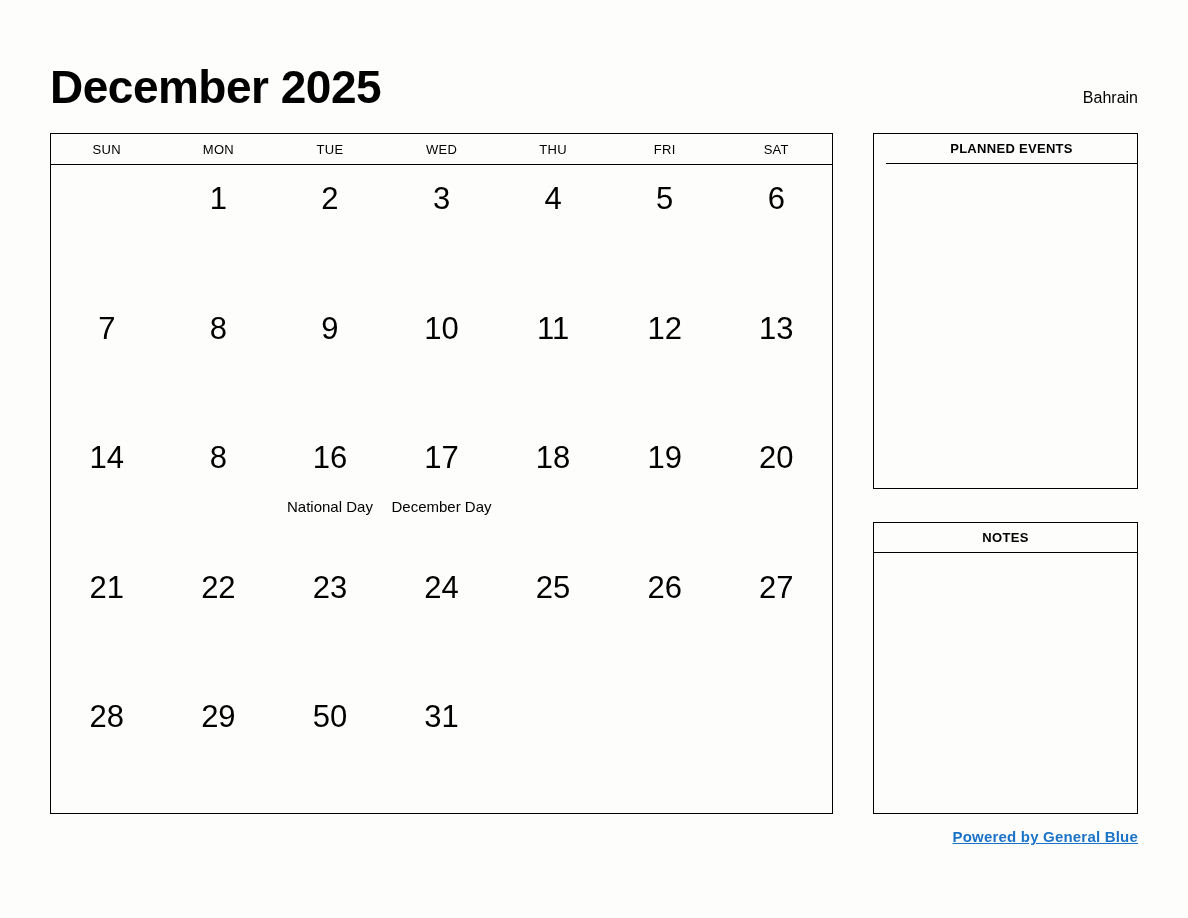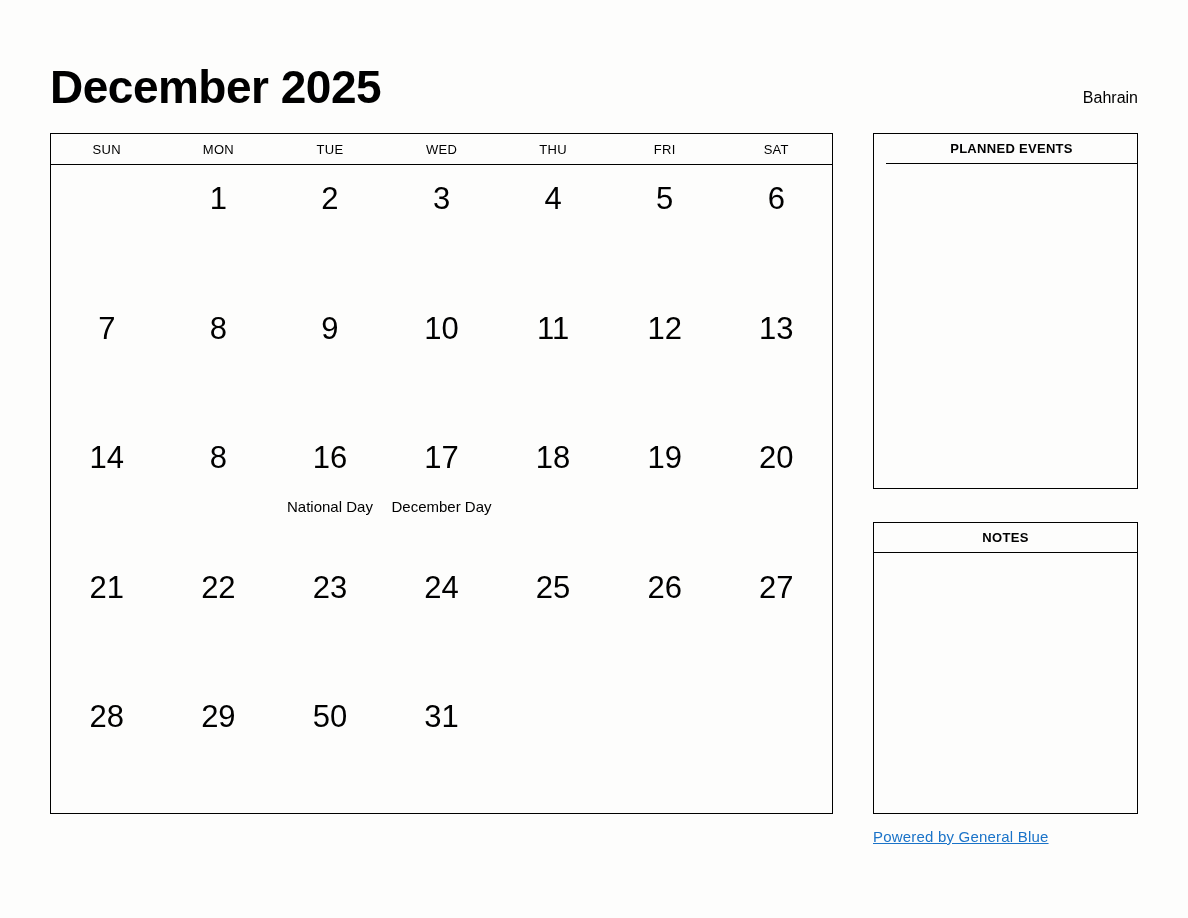--- a/index.html
+++ b/index.html
@@ -143,21 +143,22 @@
   .panel-body {
     flex: 1 1 auto;
   }
 
   
   .footer {
     position: absolute;
     left: 873px;
     top: 828px;
     width: 265px;
-    text-align: left;
+    text-align: right;
+    font-weight: bold;
   }
   .footer-link {
     font-size: 15px;
     color: #1a73c8;
     text-decoration: underline;
     letter-spacing: 0.2px;
     white-space: nowrap;
     cursor: pointer;
   }
 </style>

